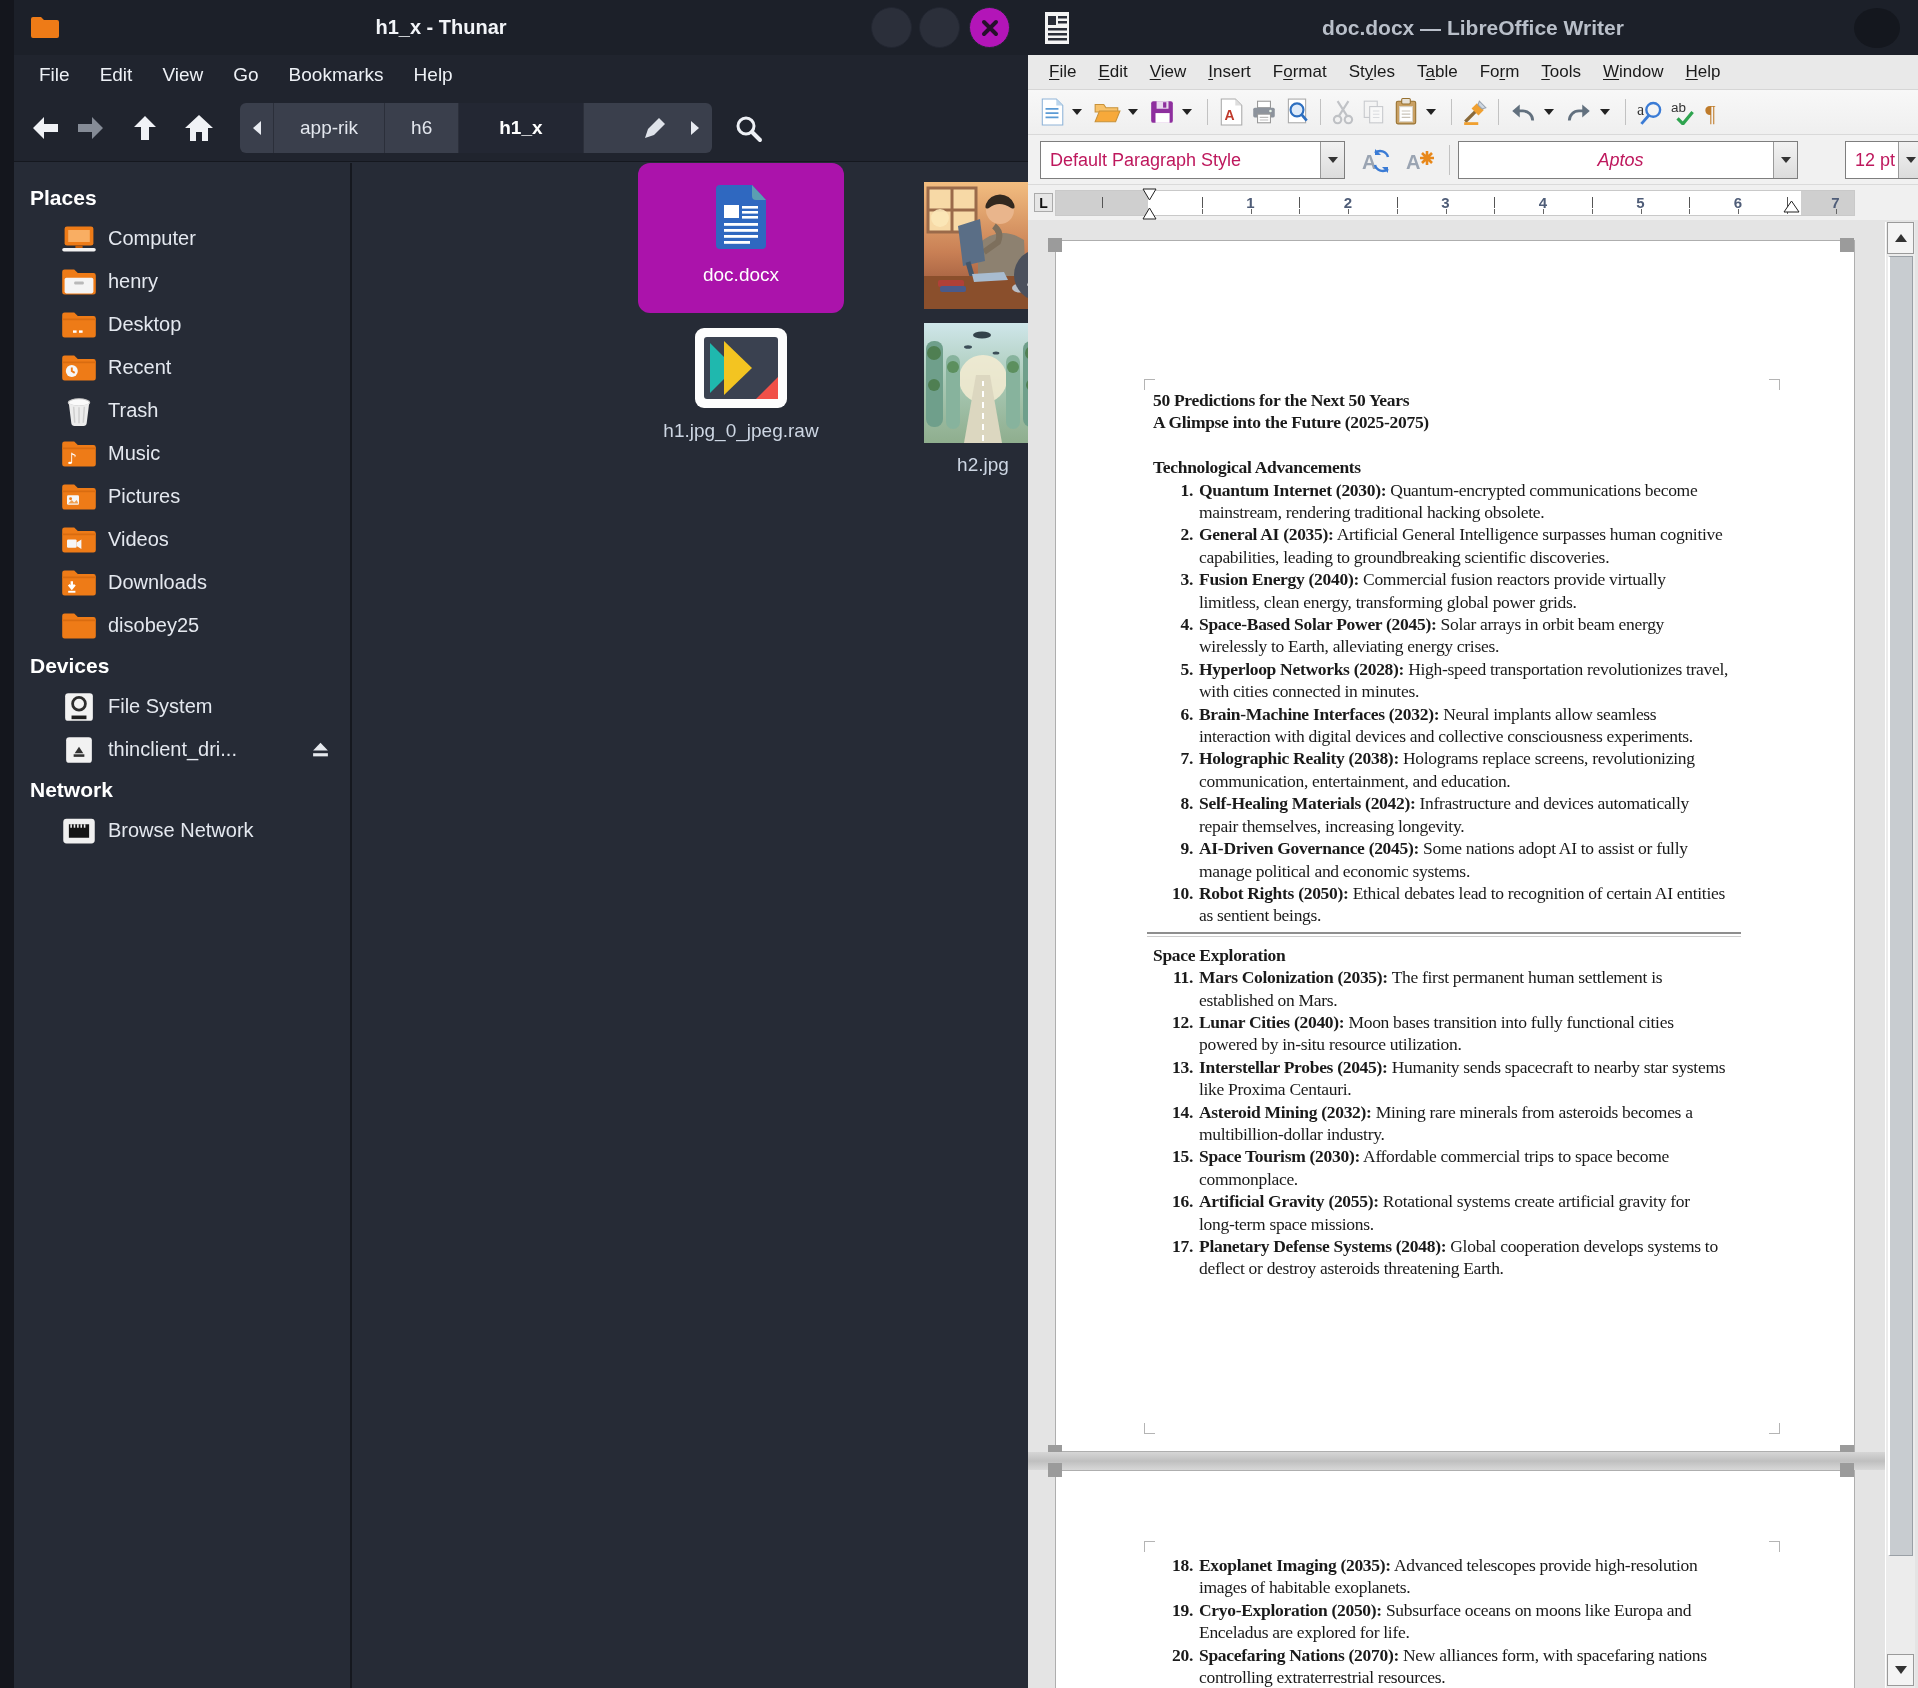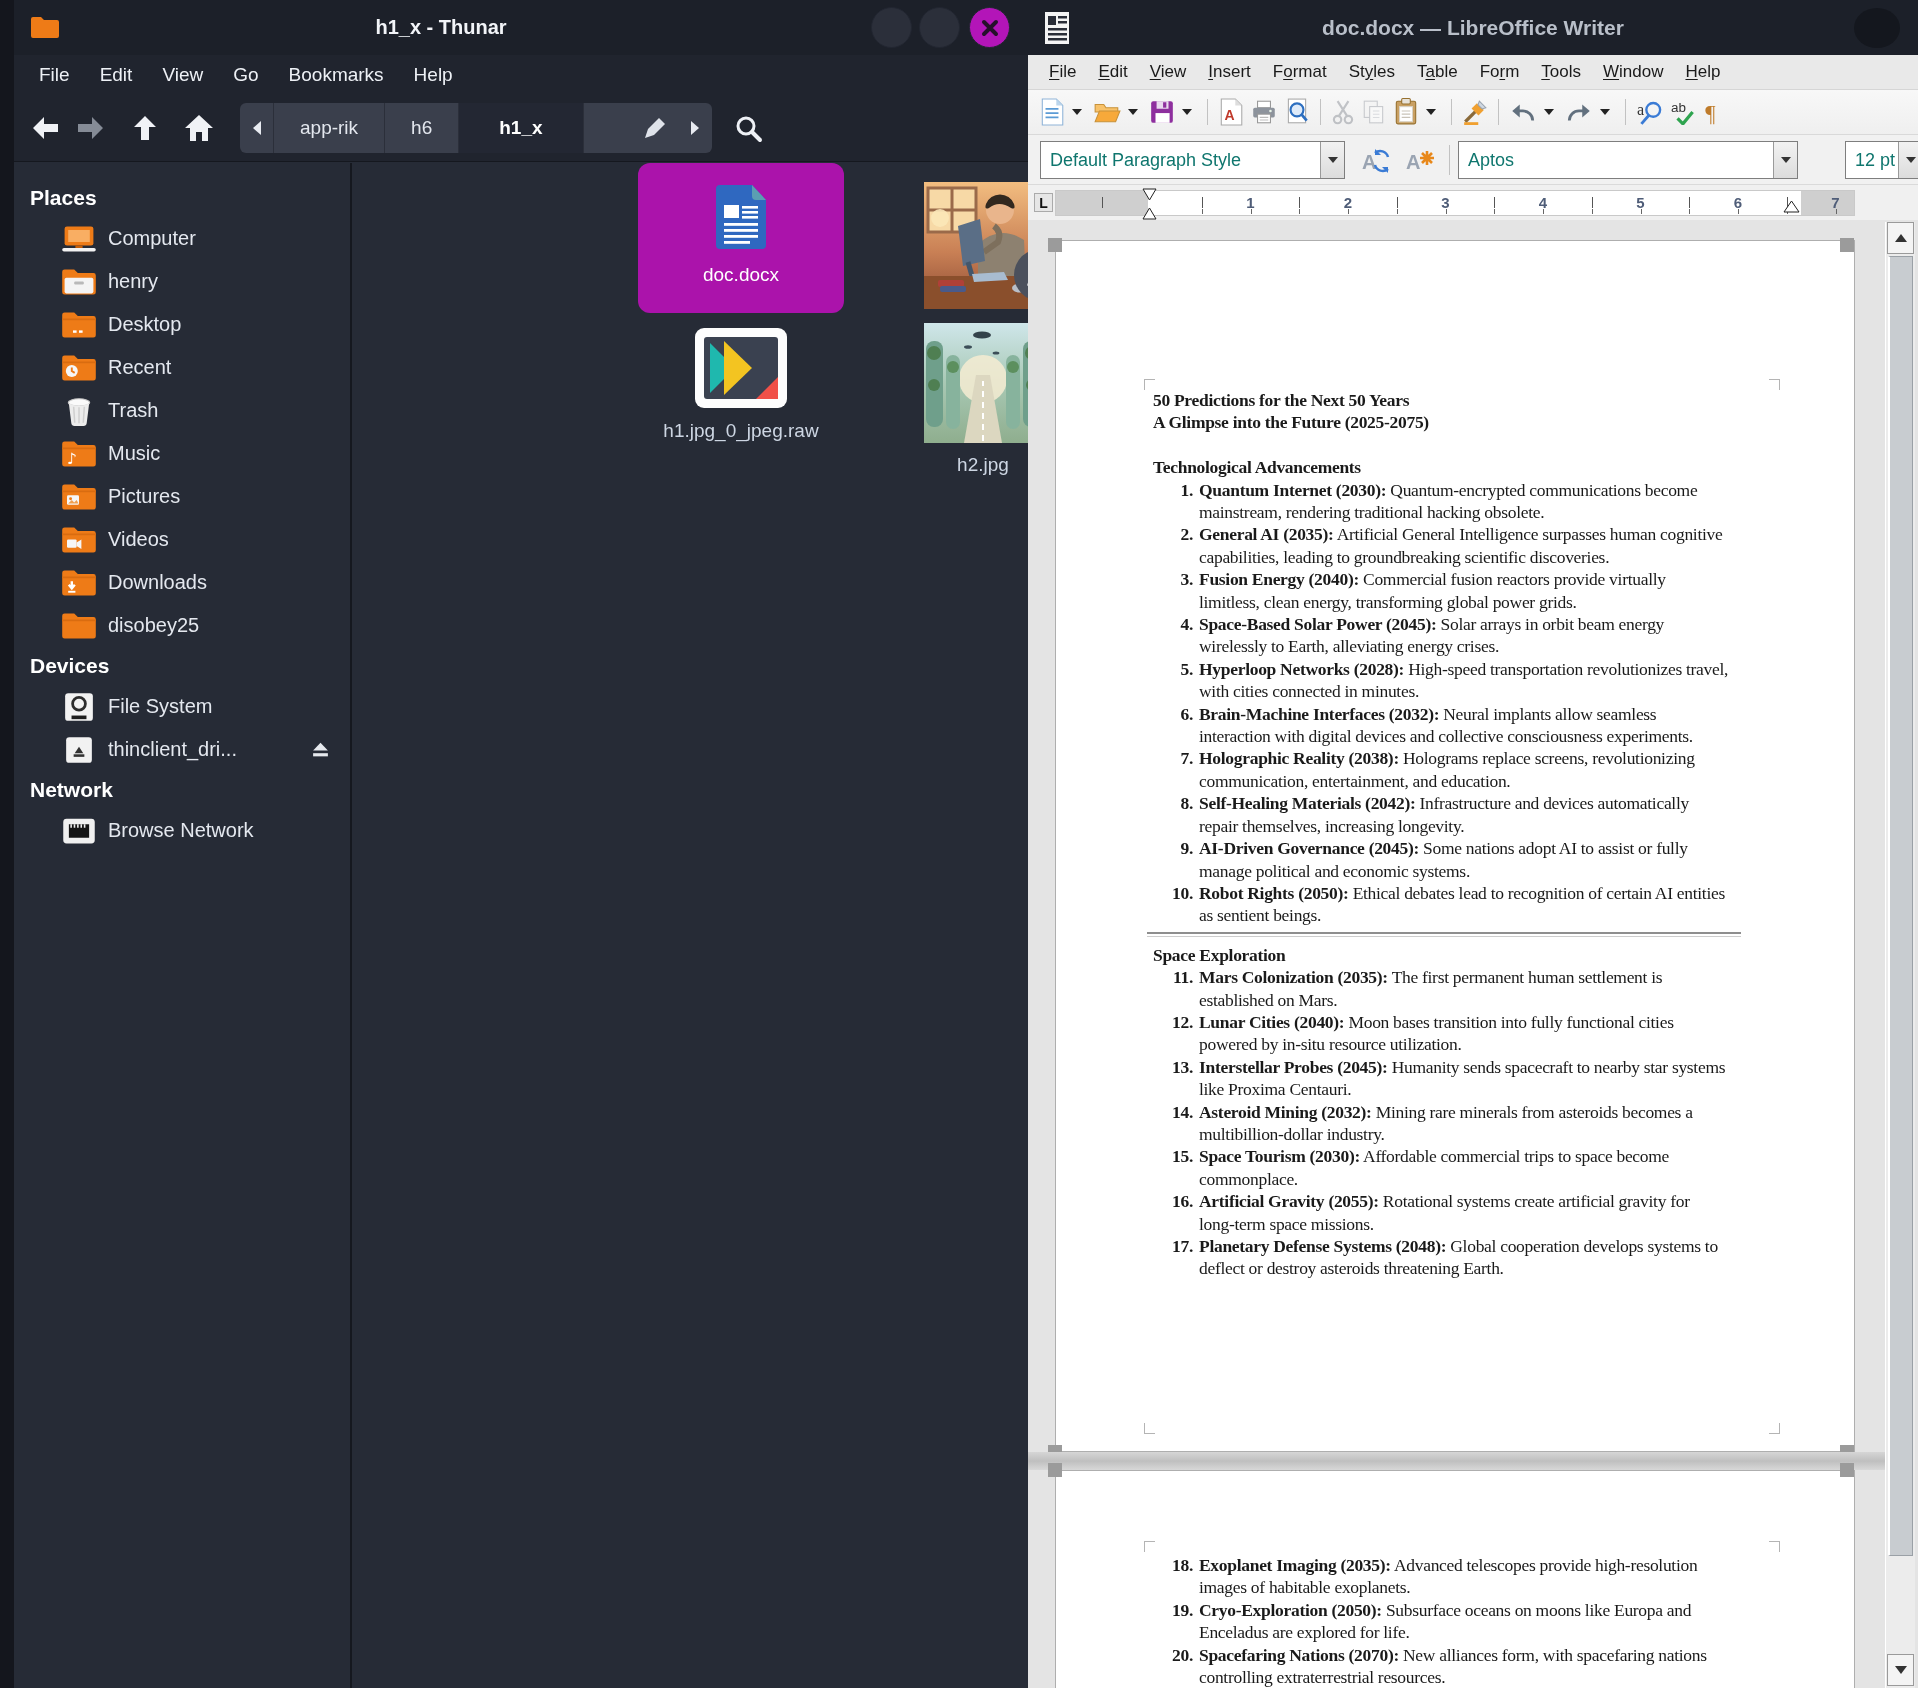--- a/index.html
+++ b/index.html
@@ -72,21 +72,21 @@
   .tbtn { height:34px; display:flex; align-items:center; justify-content:center;
     padding:0 3px; border-radius:3px; }
   .tbtn.disabled { opacity:.42; }
   .dd { width:0; height:0; border-left:5px solid transparent; border-right:5px solid transparent;
     border-top:6px solid #222; margin:0 5px 0 1px; }
   .tsep { width:1px; height:26px; background:#c2c2c2; margin:0 7px; }
   .w-toolbar2 { position:relative; height:50px; background:#f1f1f1;
     border-bottom:1px solid #dadada; }
   .combo { position:absolute; top:6px; height:38px; background:#ffffff;
     border:1px solid #7e7e7e; display:flex; align-items:center; }
-  .combo-text { flex:1; padding-left:9px; font-size:18px; color:#0f766e; white-space:nowrap;
+  .combo-text { flex:1; padding-left:9px; font-size:18px; color:#be185d; white-space:nowrap;
     overflow:hidden; }
   .combo-btn { width:24px; height:100%; background:linear-gradient(#f2f2f2,#dcdcdc);
     border-left:1px solid #9a9a9a; display:flex; align-items:center; justify-content:center; }
   .combo-btn .dd { margin:0; border-top-color:#333; }
   .style-iconbtn { position:absolute; top:8px; width:40px; height:36px; display:flex;
     align-items:center; justify-content:center; }
   .w-rulerrow { position:relative; height:35px; background:#f0f0f0; }
   .ruler { position:absolute; left:27px; top:5px; width:800px; height:26px;
     background:#ffffff; border:1px solid #c9c9c9; }
   .ruler-gray { position:absolute; top:0; bottom:0; background:#cfcfcf; }
@@ -627,21 +627,21 @@
           </svg>
       </div>
       <div class="style-iconbtn" style="left:372px;">
         <svg width="30" height="28" viewBox="0 0 30 28">
             <text x="1" y="22" font-size="20" font-weight="bold" fill="#9aa4b2" font-family="Liberation Sans, sans-serif">A</text>
             <path d="M22 4 v14 M15 11 h14 M17 6 l10 10 M27 6 l-10 10" stroke="#e8881a" stroke-width="2.6"></path>
           </svg>
       </div>
       <div style="position:absolute; left:421px; top:10px; width:1px; height:30px; background:#c2c2c2;"></div>
       <div class="combo" style="left:430px; width:340px;">
-        <span class="combo-text" style="">Aptos</span>
+        <span class="combo-text" style="font-style:italic;text-align:center;">Aptos</span>
         <span class="combo-btn">
             <span class="dd"></span>
           </span>
       </div>
       <div class="combo" style="left:817px; width:78px;">
         <span class="combo-text">12 pt</span>
         <span class="combo-btn">
             <span class="dd"></span>
           </span>
       </div>

